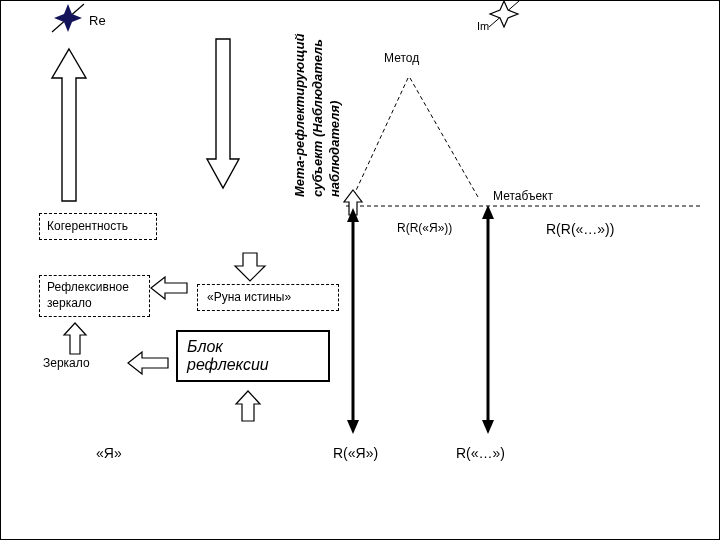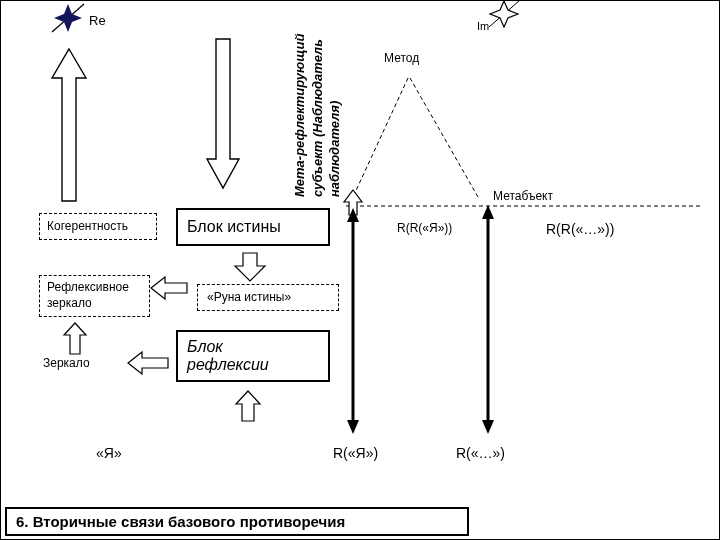--- a/index.html
+++ b/index.html
@@ -89,28 +89,26 @@
   <div class="meta-subject-anchor">
     <div class="meta-subject">Мета-рефлектирующий
 субъект (Наблюдатель
 наблюдателя)</div>
   </div>
 
   <div class="lbl method">Метод</div>
   <div class="lbl metaobject">Метабъект</div>
 
   <div class="box dashedb coherence">Когерентность</div>
-  <div class="box solidb truth-block">Блок истины</div>
   <div class="box dashedb reflexive-mirror">Рефлексивное зеркало</div>
   <div class="box dashedb truth-rune">«Руна истины»</div>
   <div class="lbl mirror">Зеркало</div>
   <div class="box solidb reflection-block">Блок
 рефлексии</div>
 
   <div class="lbl rr-ya">R(R(«Я»))</div>
   <div class="lbl rr-el">R(R(«…»))</div>
   <div class="lbl ya">«Я»</div>
   <div class="lbl r-ya">R(«Я»)</div>
   <div class="lbl r-el">R(«…»)</div>
 
-  <div class="box caption">6. Вторичные связи базового противоречия</div>
 
 </div>
 
 </body></html>

